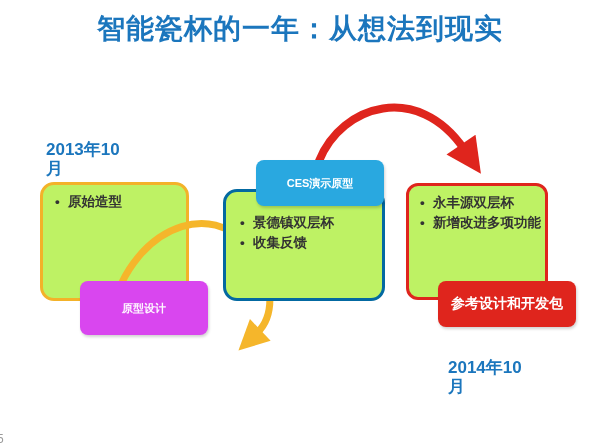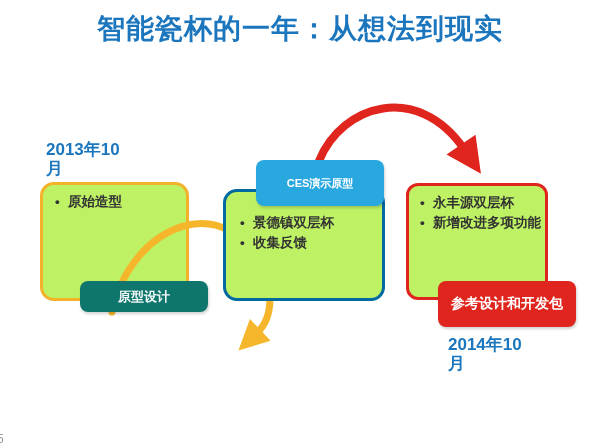--- a/index.html
+++ b/index.html
@@ -11,21 +11,21 @@
     position:absolute;left:0;top:10px;width:600px;
     text-align:center;font-size:28px;font-weight:bold;
     color:#1B76BD;letter-spacing:1px;margin:0;
   }
 
   .date{
     position:absolute;font-size:17px;font-weight:bold;color:#1B76BD;
     line-height:19px;white-space:pre-line;
   }
   .date-start{left:46px;top:140px;}
-  .date-end{left:448px;top:335px;}
+  .date-end{left:448px;top:358px;}
 
   .arrows{position:absolute;left:0;top:0;z-index:2;}
 
   .box{
     position:absolute;background:#bef264;border-radius:14px;
     box-sizing:border-box;z-index:3;font-weight:bold;
   }
   .box ul{list-style:none;margin:0;padding:0;}
   .box li{
     position:relative;padding-left:15px;font-size:13.5px;
@@ -53,22 +53,22 @@
   }
   .box-red ul{padding:7px 4px 0 9px;}
 
   .stage-label{
     position:absolute;z-index:3;box-sizing:border-box;
     display:flex;align-items:center;justify-content:center;
     color:#ffffff;font-weight:bold;border-radius:8px;
     box-shadow:1px 2px 3px rgba(0,0,0,0.18);
   }
   .label-gold{
-    left:80px;top:281px;width:128px;height:31px;
-    background:#0f766e;font-size:13px;color:rgba(255,255,255,0.95);
+    left:80px;top:281px;width:128px;height:54px;
+    background:#d946ef;font-size:11px;color:rgba(255,255,255,0.95);
   }
   .label-blue{
     left:256px;top:160px;width:128px;height:46px;
     background:#29A8E0;font-size:11px;
   }
   .label-red{
     left:438px;top:281px;width:138px;height:46px;
     background:#DF251D;font-size:14px;
   }
 

